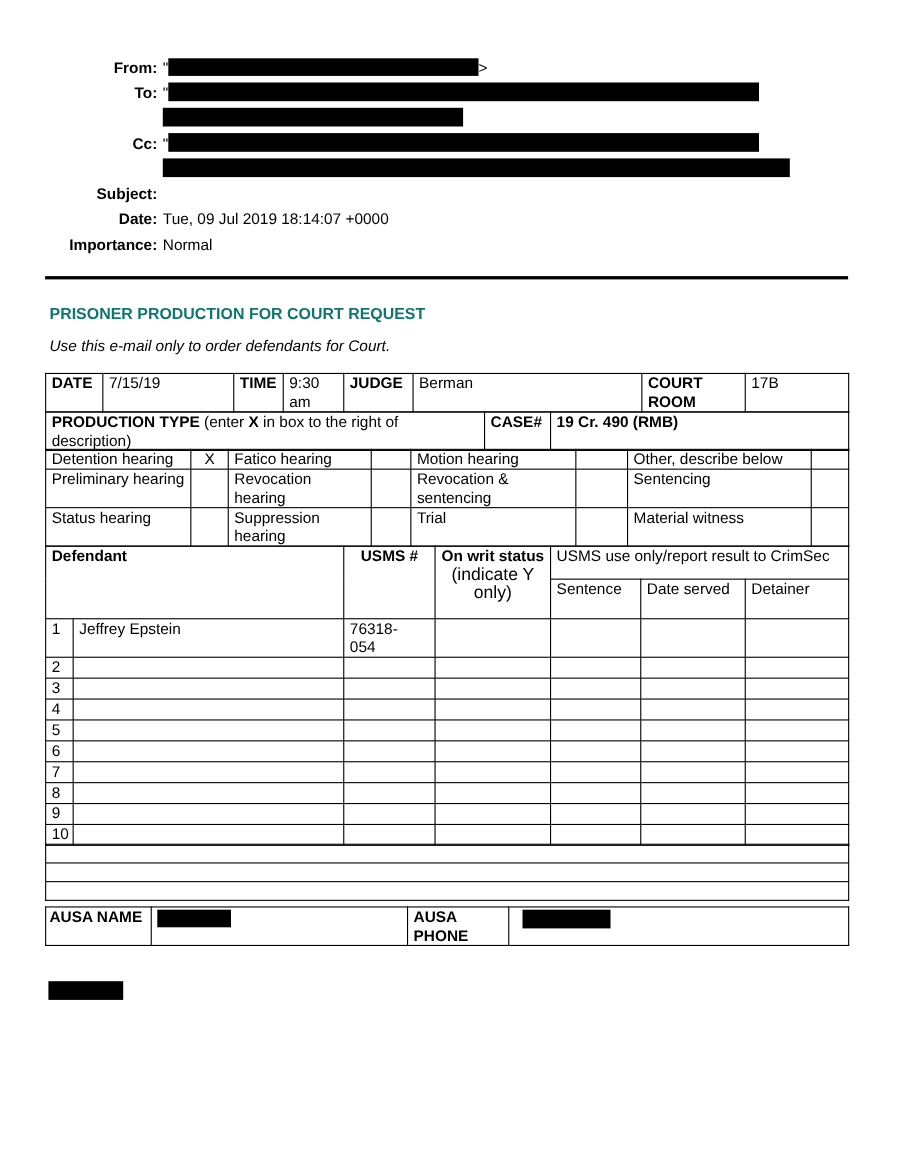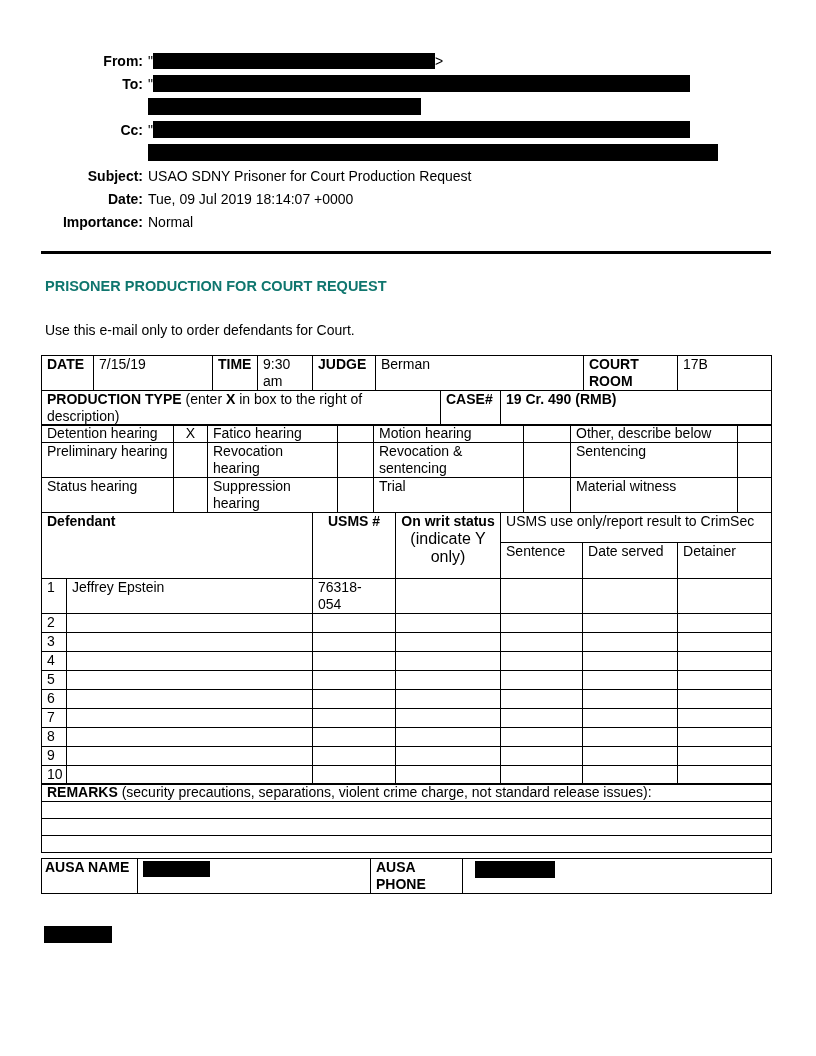--- a/index.html
+++ b/index.html
@@ -18,21 +18,21 @@
   .email-label { width: 113px; flex: none; font-weight: bold; text-align: right; }
   .email-value { margin-left: 5px; }
   .redact {
     display: inline-block; background: #000;
     height: 16px; vertical-align: text-bottom;
   }
 
   
   .divider { width: 730px; height: 3px; background: #000; margin: 17px 0 0 41px; }
   .doc-title { margin: 24px 0 0 45px; font-weight: bold; font-size: 14.5px; color: #0f766e; }
-  .intro { margin: 28px 0 0 45px; }
+  .intro { margin: 12px 0 0 45px; font-style: italic; }
 
   
   .form { margin: 17px 0 0 41px; width: 733px; }
   table { border-collapse: collapse; table-layout: fixed; width: 730px; }
   table.stack { margin-top: -1.5px; }
   td {
     border: 1.5px solid #000;
     padding: 0 5px; vertical-align: top;
     line-height: 17px; font-size: 14px;
     overflow: hidden;
@@ -72,21 +72,20 @@
     <div class="email-row">
       <span class="email-label">To:</span>
       <span class="email-value"><span>"</span><span class="redact" style="width:537px;height:17px"></span><br><span class="redact" style="width:273px;height:17px"></span></span>
     </div>
     <div class="email-row">
       <span class="email-label">Cc:</span>
       <span class="email-value"><span>"</span><span class="redact" style="width:537px;height:17px"></span><br><span class="redact" style="width:570px;height:17px"></span></span>
     </div>
     <div class="email-row">
       <span class="email-label">Subject:</span>
-      <span class="email-value">USAO SDNY Prisoner for Court Production Request</span>
     </div>
     <div class="email-row">
       <span class="email-label">Date:</span>
       <span class="email-value">Tue, 09 Jul 2019 18:14:07 +0000</span>
     </div>
     <div class="email-row">
       <span class="email-label">Importance:</span>
       <span class="email-value">Normal</span>
     </div>
   </div>
@@ -296,23 +295,20 @@
         <td></td>
       </tr>
     </tbody>
       </table>
 
     <table class="stack">
       <colgroup>
           <col style="width:730px">
         </colgroup>
       <tbody>
-          <tr class="h18">
-        <td><span class="b">REMARKS</span><span> (security precautions, separations, violent crime charge, not standard release issues):</span></td>
-      </tr>
       <tr class="h17">
             <td></td>
           </tr>
       <tr class="h17">
             <td></td>
           </tr>
       <tr class="h17">
             <td></td>
           </tr>
     </tbody>

